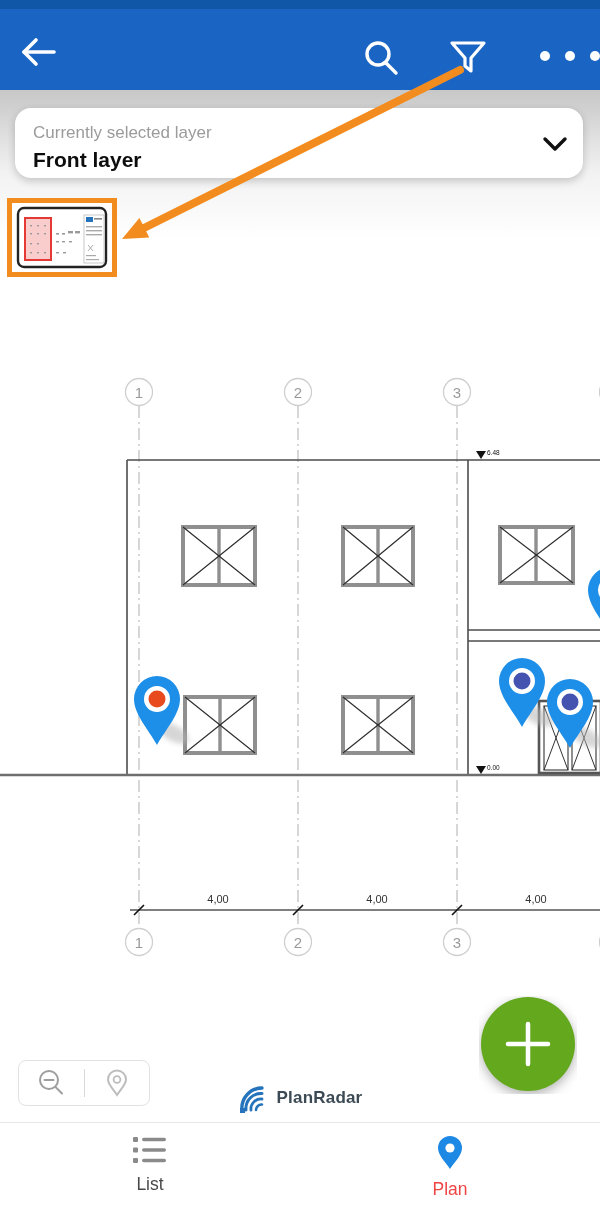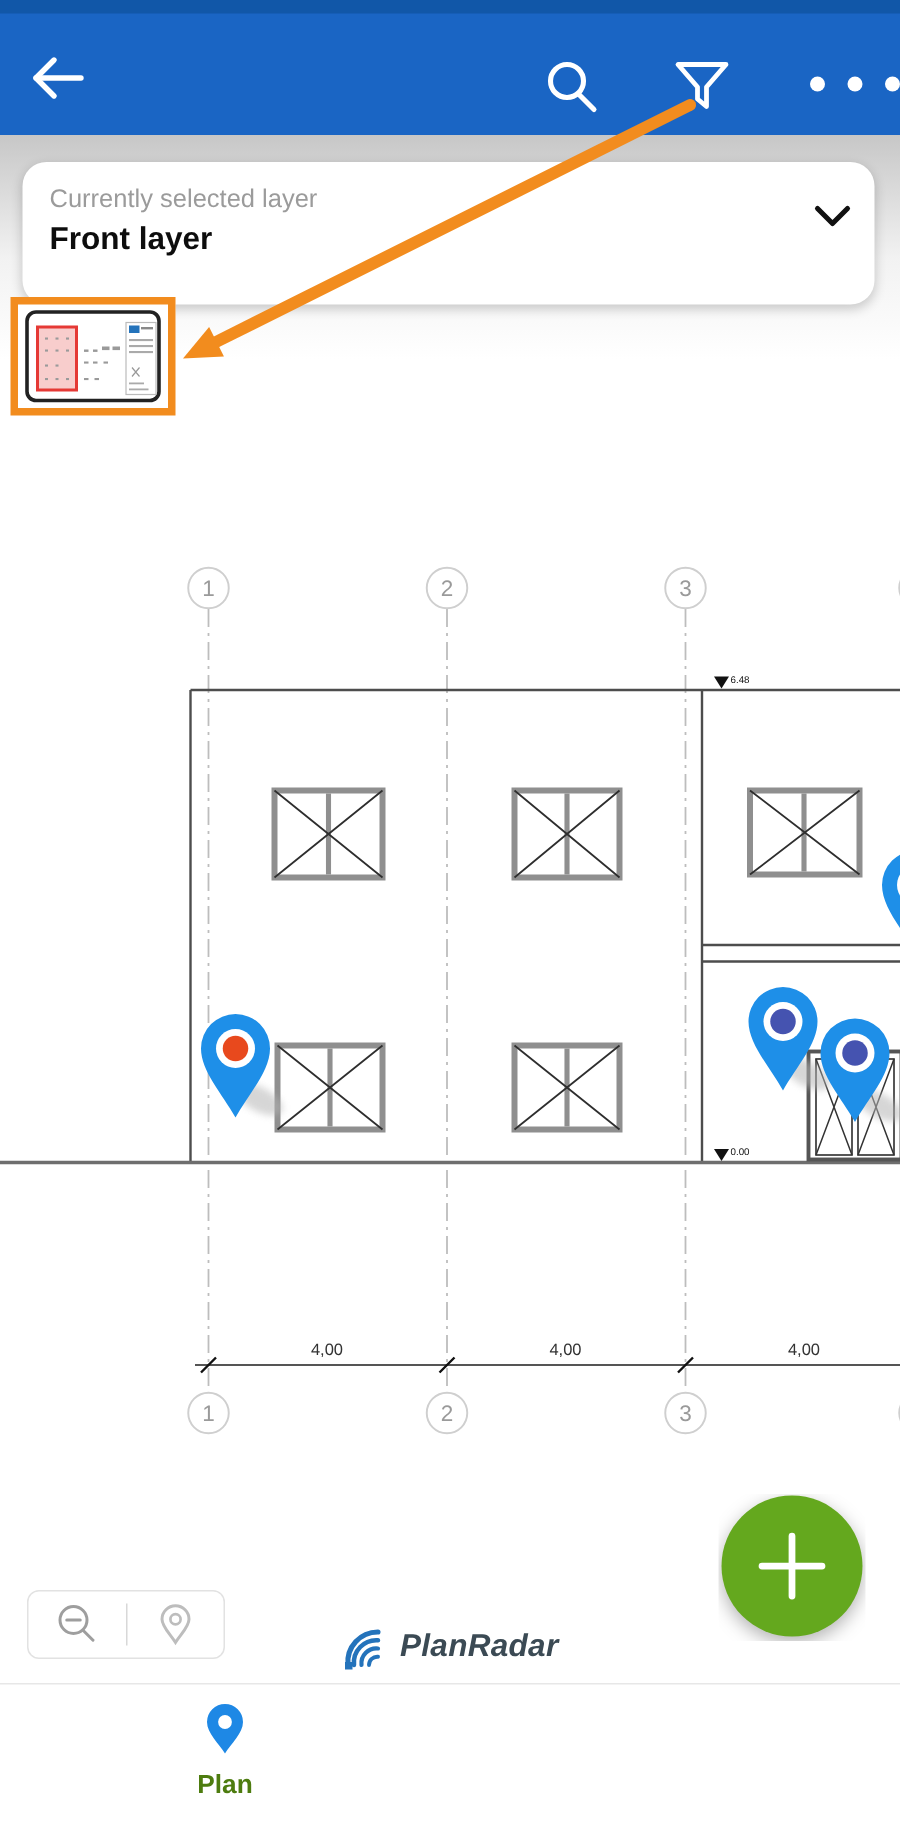--- a/index.html
+++ b/index.html
@@ -9,21 +9,21 @@
   
   .header{position:absolute;left:0;top:0;width:600px;height:90px;background:#1A65C4;z-index:4;}
   .header:before{content:"";position:absolute;left:0;top:0;width:100%;height:9px;background:#1157A8;}
   .hicon{position:absolute;cursor:pointer;}
 
   
   .topfade{position:absolute;left:0;top:90px;width:600px;height:150px;z-index:1;
            background:linear-gradient(#c7c7c7, #f2f2f2 55%, #ffffff);}
 
   
-  .layer-card{position:absolute;left:15px;top:108px;width:568px;height:95px;background:#fff;
+  .layer-card{position:absolute;left:15px;top:108px;width:568px;height:70px;background:#fff;
               border-radius:16px;box-shadow:0 3px 8px rgba(0,0,0,.20);z-index:5;cursor:pointer;}
   .layer-card .lbl{position:absolute;left:18px;top:15px;font-size:17px;color:#9b9b9b;}
   .layer-card .val{position:absolute;left:18px;top:40px;font-size:21px;font-weight:700;color:#0d0d0d;}
   .layer-card .chev{position:absolute;right:14px;top:26px;}
 
   
   .thumb{position:absolute;left:7px;top:198px;width:100px;height:69px;border:5px solid #F28C1E;
          background:#fff;z-index:6;cursor:pointer;}
 
   
@@ -32,29 +32,29 @@
   
   .plan-svg{position:absolute;left:0;top:340px;width:600px;height:645px;z-index:2;}
 
   
   .zoom-group{position:absolute;left:18px;top:1060px;width:130px;height:44px;background:#fff;
               border:1.5px solid #e2e2e2;border-radius:8px;z-index:5;display:flex;align-items:center;}
   .zoom-group .half{flex:1;display:flex;align-items:center;justify-content:center;cursor:pointer;height:100%;}
   .zoom-group .vdiv{width:1px;height:28px;background:#d8d8d8;}
   .brand{position:absolute;left:0;top:1082px;width:600px;display:flex;align-items:center;
          justify-content:center;gap:7px;z-index:5;}
-  .brand .brand-text{font-size:21px;font-weight:700;color:#3B4A54;letter-spacing:.2px;font-style:italic;}
+  .brand .brand-text{font-size:17px;font-weight:700;color:#3B4A54;letter-spacing:.2px;}
   .fab{position:absolute;left:479px;top:996px;width:98px;height:98px;z-index:6;cursor:pointer;}
 
   
   .bottom-nav{position:absolute;left:0;top:1122px;width:600px;height:104px;background:#fff;
               border-top:1px solid #e7e7e7;z-index:5;display:flex;}
   .nav-item{width:300px;display:flex;flex-direction:column;align-items:center;padding-top:12px;cursor:pointer;}
   .nav-item .nlabel{margin-top:9px;font-size:17.5px;color:#4a4a4a;}
-  .nav-item.active .nlabel{color:#4d7c0f;font-weight:700;}
+  .nav-item.active .nlabel{color:#ef4444;font-weight:400;}
 </style>
 </head>
 <body>
 
 <div class="phone">
 
   <div class="header">
     <svg class="hicon" style="left:16px;top:32px" width="44" height="40" viewBox="0 0 44 40">
       <g stroke="#fff" stroke-width="3.6" fill="none" stroke-linecap="round" stroke-linejoin="round">
         <path d="M38 20 H8"></path>
@@ -286,20 +286,33 @@
 
   <svg class="fab" viewBox="0 0 98 98">
     <circle cx="49" cy="48" r="47" style="filter:drop-shadow(0 4px 6px rgba(0,0,0,.30))" fill="#64A81E"></circle>
     <g stroke="#fff" stroke-width="4.5" stroke-linecap="round">
       <line x1="29" y1="48" x2="69" y2="48"></line>
         <line x1="49" y1="28" x2="49" y2="68"></line>
     </g>
   </svg>
 
   <div class="bottom-nav">
+    <div class="nav-item">
+      <svg width="38" height="30" viewBox="0 0 38 30">
+        <g fill="#8a8a8a">
+          <rect x="2" y="2" width="5" height="5" rx="1"></rect>
+            <rect x="11" y="2.7" width="24" height="3.6" rx="1.8"></rect>
+          <rect x="2" y="12.5" width="5" height="5" rx="1"></rect>
+            <rect x="11" y="13.2" width="24" height="3.6" rx="1.8"></rect>
+          <rect x="2" y="23" width="5" height="5" rx="1"></rect>
+            <rect x="11" y="23.7" width="24" height="3.6" rx="1.8"></rect>
+        </g>
+      </svg>
+      <span class="nlabel">List</span>
+    </div>
     <div class="nav-item active">
       <svg width="28" height="35" viewBox="0 0 28 35">
         <path d="M14 34 C10 27.5 2 20.5 2 13 A12 12 0 1 1 26 13 C26 20.5 18 27.5 14 34 Z" fill="#1E88E5"></path>
         <circle cx="14" cy="13" r="4.6" fill="#fff"></circle>
       </svg>
       <span class="nlabel">Plan</span>
     </div>
   </div>
 
 </div>

